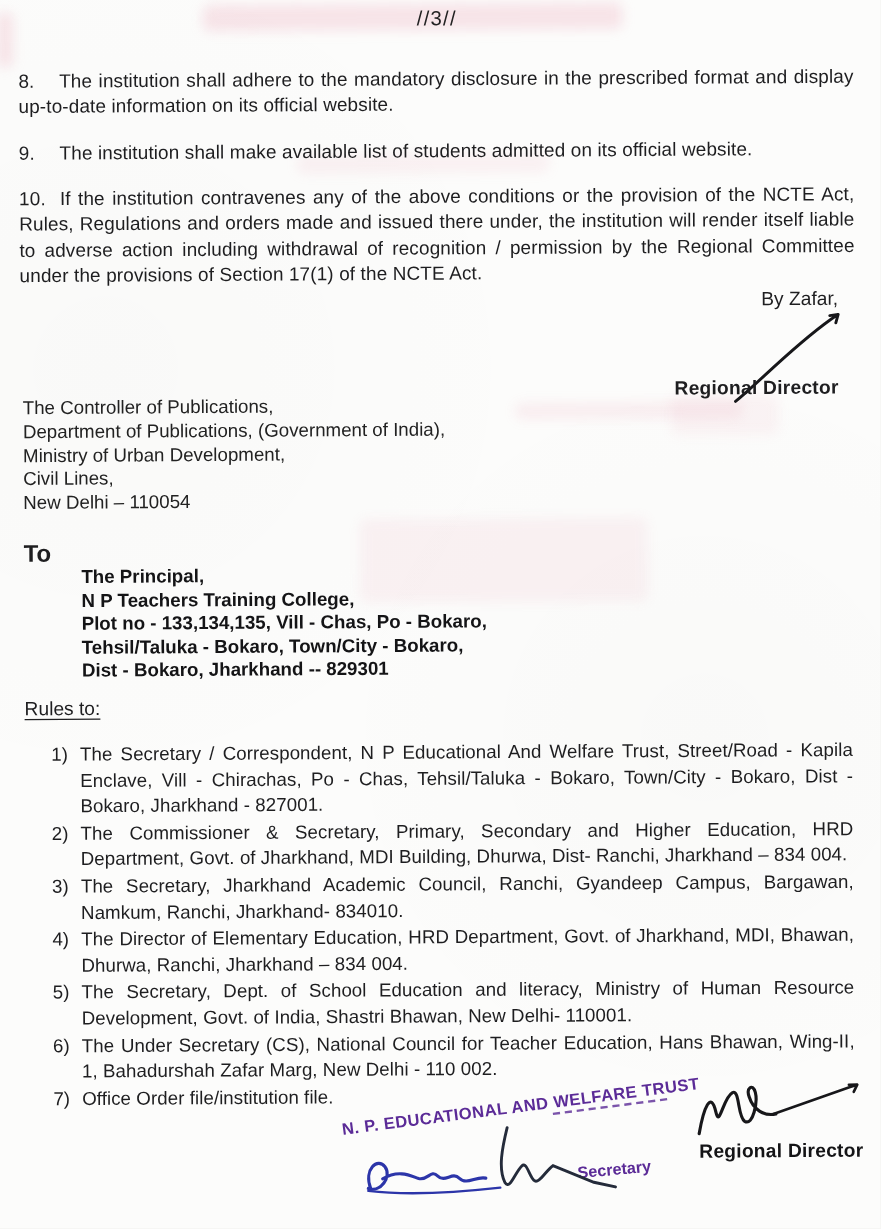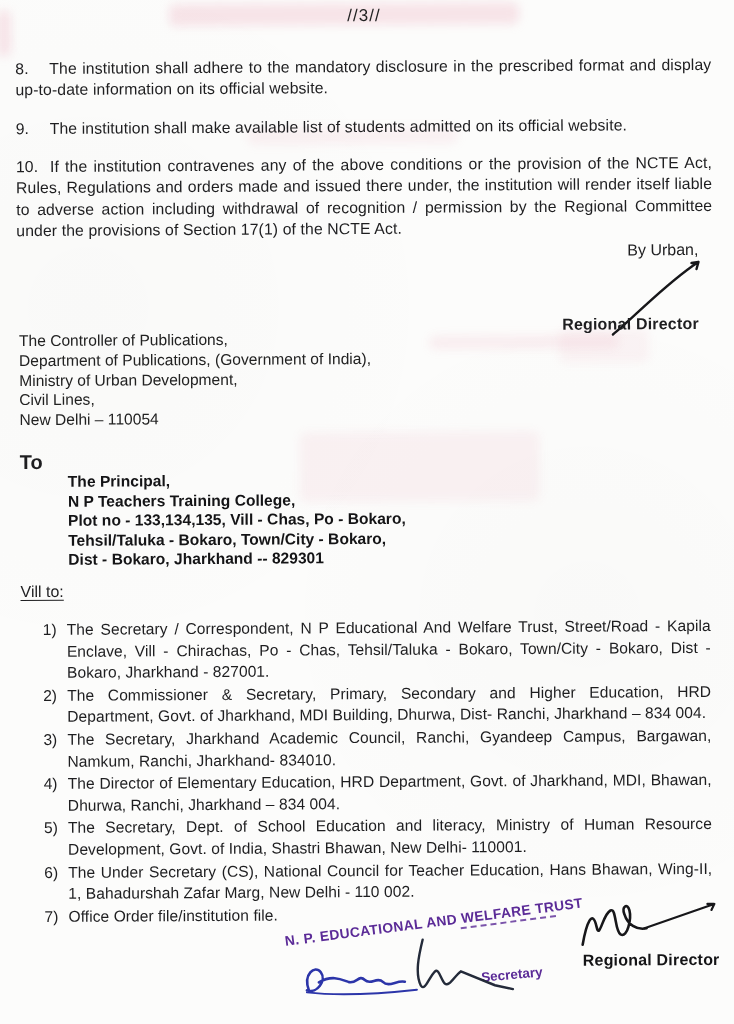--- a/index.html
+++ b/index.html
@@ -74,21 +74,21 @@
     <div class="bleed b6"></div>
 
     <div class="pagenum">//3//</div>
 
     <p class="para p8"><span class="pnum">8.</span><span>The institution shall adhere to the mandatory disclosure in the prescribed format and display up-to-date information on its official website.</span></p>
 
     <p class="para p9"><span class="pnum">9.</span><span>The institution shall make available list of students admitted on its official website.</span></p>
 
     <p class="para p10"><span class="pnum">10.</span><span>If the institution contravenes any of the above conditions or the provision of the NCTE Act, Rules, Regulations and orders made and issued there under, the institution will render itself liable to adverse action including withdrawal of recognition / permission by the Regional Committee under the provisions of Section 17(1) of the NCTE Act.</span></p>
 
-    <div class="byorder">By Urban,</div>
+    <div class="byorder">By Zafar,</div>
     <svg class="byorder-stroke" width="104" height="82" viewBox="0 0 104 82">
       <path d="M6 78 C 24 64, 52 34, 86 10 l 6 -4 l -7 1 m 7 -1 l -2 7" fill="none" stroke="#17171a" stroke-width="2.4" stroke-linecap="round"></path>
     </svg>
     <div class="rd-top">Regional Director</div>
 
     <div class="addr">
       <div>The Controller of Publications,</div>
       <div>Department of Publications, (Government of India),</div>
       <div>Ministry of Urban Development,</div>
       <div>Civil Lines,</div>
@@ -97,21 +97,21 @@
 
     <div class="to-label">To</div>
     <div class="principal">
       <div>The Principal,</div>
       <div>N P Teachers Training College,</div>
       <div>Plot no - 133,134,135, Vill - Chas, Po - Bokaro,</div>
       <div>Tehsil/Taluka - Bokaro, Town/City - Bokaro,</div>
       <div>Dist - Bokaro, Jharkhand -- 829301</div>
     </div>
 
-    <div class="copyto">Vill to:</div>
+    <div class="copyto">Rules to:</div>
 
     <div class="clist">
       <div class="citem">
           <span class="cnum">1)</span>
           <span class="ctext">The Secretary / Correspondent, N P Educational And Welfare Trust, Street/Road - Kapila Enclave, Vill - Chirachas, Po - Chas, Tehsil/Taluka - Bokaro, Town/City - Bokaro, Dist - Bokaro, Jharkhand - 827001.</span>
         </div>
       <div class="citem">
           <span class="cnum">2)</span>
           <span class="ctext">The Commissioner &amp; Secretary, Primary, Secondary and Higher Education, HRD Department, Govt. of Jharkhand, MDI Building, Dhurwa, Dist- Ranchi, Jharkhand – 834 004.</span>
         </div>

